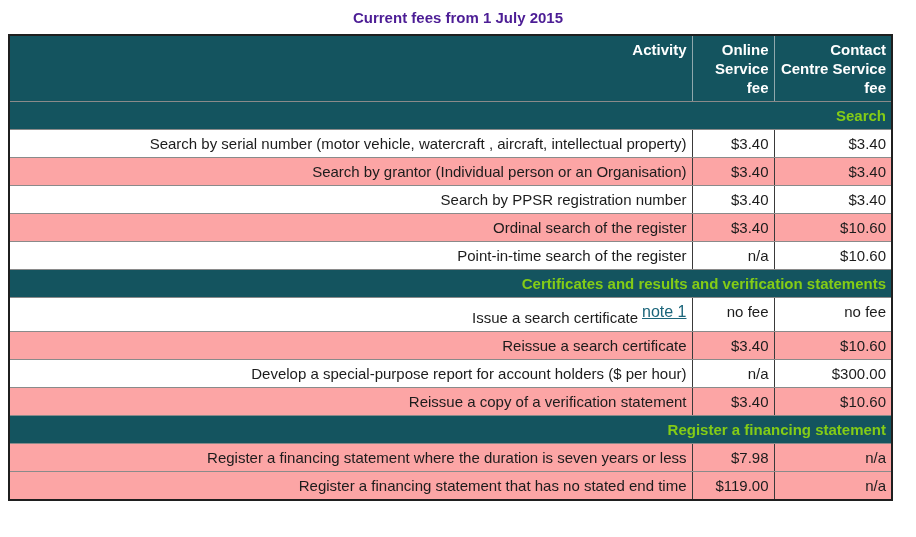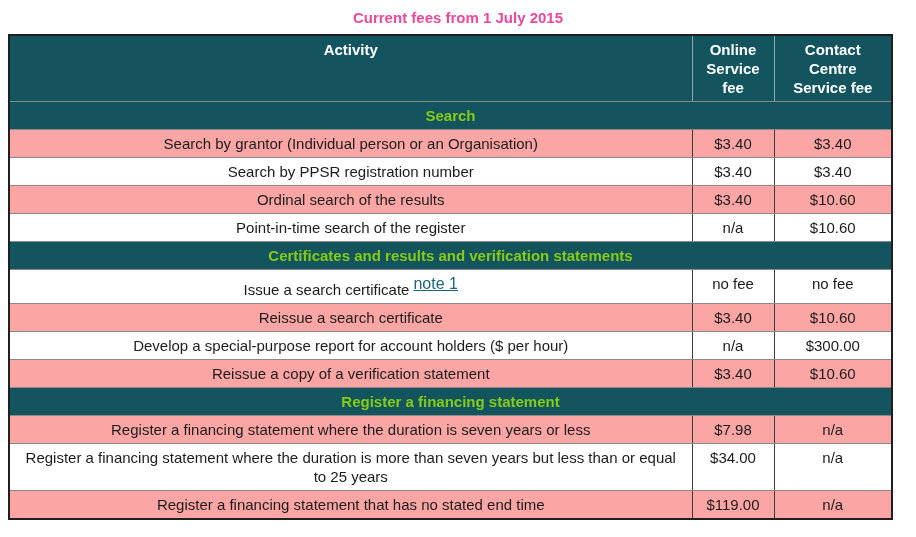--- a/index.html
+++ b/index.html
@@ -10,40 +10,40 @@
     height: 537px;
     overflow: hidden;
     font-family: "Liberation Sans", "DejaVu Sans", sans-serif;
   }
   .page-title {
     margin: 0;
     padding: 9px 0 8px 0;
     text-align: center;
     font-size: 15px;
     font-weight: bold;
-    color: #ec4899;
+    color: #4c1d95;
   }
   table.fees {
     border-collapse: collapse;
     table-layout: fixed;
     width: 885px;
     margin-left: 8px;
     border: 2px solid #1f1f1f;
     font-size: 15px;
     color: #1c1c1c;
   }
   col.c-activity { width: 683px; }
   col.c-online   { width: 82px; }
   col.c-contact  { width: 118px; }
 
   th, td {
-    padding: 4px 12px;
+    padding: 4px 5px;
     line-height: 19px;
     vertical-align: top;
-    text-align: center;
+    text-align: right;
     overflow: hidden;
   }
   thead th {
     background: #14545f;
     color: #ffffff;
     font-weight: bold;
     height: 56px;
     border-bottom: 1px solid #8a8a8a;
   }
   thead th + th { border-left: 1px solid #90a8ad; }
@@ -86,32 +86,37 @@
     <tr>
       <th>Activity</th>
       <th>Online Service fee</th>
       <th>Contact Centre Service fee</th>
     </tr>
   </thead>
   <tbody id="fees-body">
       <tr class="section-row">
         <td colspan="3">Search</td>
       </tr>
+      <tr class="data-row plain">
+        <td><span>Search by serial number (motor vehicle, watercraft , aircraft, intellectual property)</span></td>
+        <td>$3.40</td>
+        <td>$3.40</td>
+      </tr>
       <tr class="data-row stripe">
         <td><span>Search by grantor (Individual person or an Organisation)</span></td>
         <td>$3.40</td>
         <td>$3.40</td>
       </tr>
       <tr class="data-row plain">
         <td><span>Search by PPSR registration number</span></td>
         <td>$3.40</td>
         <td>$3.40</td>
       </tr>
       <tr class="data-row stripe">
-        <td><span>Ordinal search of the results</span></td>
+        <td><span>Ordinal search of the register</span></td>
         <td>$3.40</td>
         <td>$10.60</td>
       </tr>
       <tr class="data-row plain">
         <td><span>Point-in-time search of the register</span></td>
         <td>n/a</td>
         <td>$10.60</td>
       </tr>
       <tr class="section-row">
         <td colspan="3">Certificates and results and verification statements</td>
@@ -137,24 +142,19 @@
         <td>$10.60</td>
       </tr>
       <tr class="section-row">
         <td colspan="3">Register a financing statement</td>
       </tr>
       <tr class="data-row stripe">
         <td><span>Register a financing statement where the duration is seven years or less</span></td>
         <td>$7.98</td>
         <td>n/a</td>
       </tr>
-      <tr class="data-row plain">
-        <td><span>Register a financing statement where the duration is more than seven years but less than or equal to 25 years</span></td>
-        <td>$34.00</td>
-        <td>n/a</td>
-      </tr>
       <tr class="data-row stripe">
         <td><span>Register a financing statement that has no stated end time</span></td>
         <td>$119.00</td>
         <td>n/a</td>
       </tr>
     </tbody>
 </table>
 
 </body></html>

